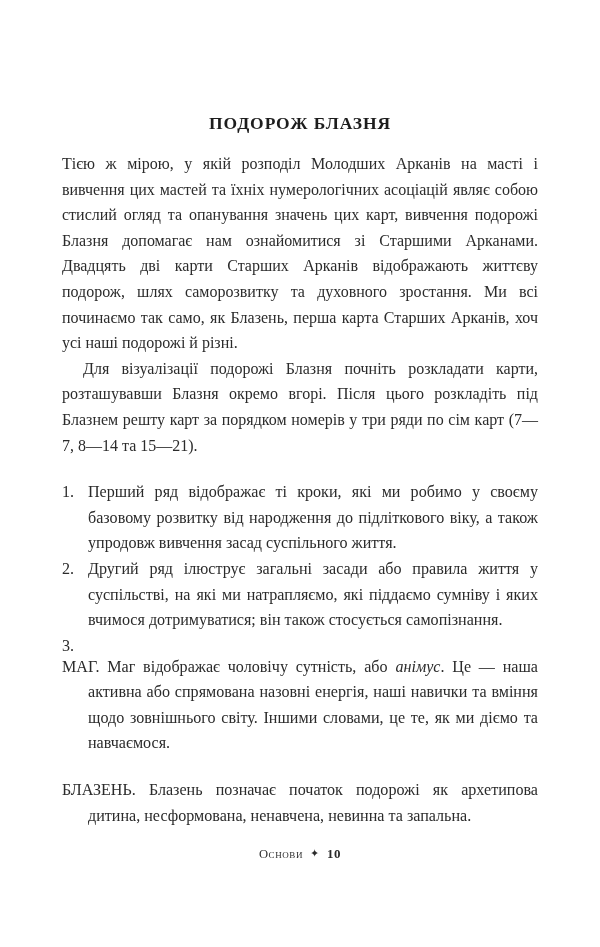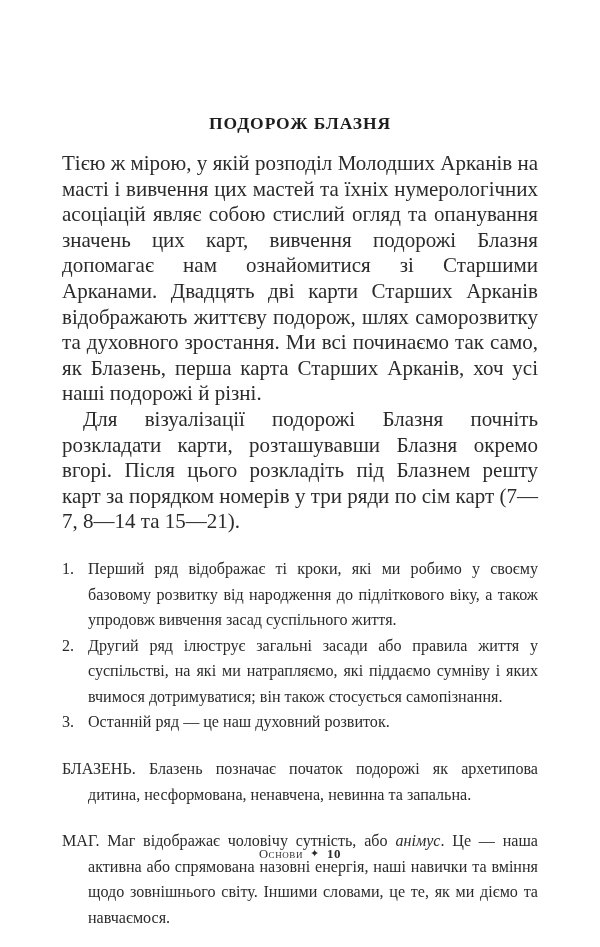--- a/index.html
+++ b/index.html
@@ -34,21 +34,21 @@
     color: #1d1d1d;
     margin: 0;
     padding-top: 113px;
     line-height: 1.2;
   }
 
   
   .body-para {
     text-align: justify;
     text-justify: inter-word;
-    font-size: 21px;
+    font-size: 16px;
     line-height: 25.6px;
     margin: 0;
     color: #2b2b2b;
     hyphens: manual;
   }
   .body-para.first {
     margin-top: 17px;
   }
   .body-para.indented {
     text-indent: 21px;
@@ -140,29 +140,28 @@
     <li>
       <span class="li-marker">1.</span>
       <span>Перший ряд відображає ті кроки, які ми робимо у своєму базовому розвитку від народження до підліткового віку, а також упродовж вивчення засад суспільного життя.</span>
     </li>
     <li>
       <span class="li-marker">2.</span>
       <span>Другий ряд ілюструє загальні засади або правила життя у суспільстві, на які ми натрапляємо, які піддаємо сумніву і яких вчимося дотримуватися; він також стосується самопізнання.</span>
     </li>
     <li>
       <span class="li-marker">3.</span>
-      <span>Останній ряд — це наш духовний розвиток.</span>
     </li>
   </ol>
 
   <p class="definition">
-    <span class="term">БЛАЗЕНЬ.</span><span> Блазень позначає початок подорожі як архетипова дитина, несформована, ненавчена, невинна та запальна.</span><em></em><span></span>
+    <span class="term">МАГ.</span><span> Маг відображає чоловічу сутність, або </span><em>анімус</em><span>. Це — наша активна або спрямована назовні енергія, наші навички та вміння щодо зовнішнього світу. Іншими словами, це те, як ми діємо та навчаємося.</span>
   </p>
 
   <p class="definition">
-    <span class="term">МАГ.</span><span> Маг відображає чоловічу сутність, або </span><em>анімус</em><span>. Це — наша активна або спрямована назовні енергія, наші навички та вміння щодо зовнішнього світу. Іншими словами, це те, як ми діємо та навчаємося.</span>
+    <span class="term">БЛАЗЕНЬ.</span><span> Блазень позначає початок подорожі як архетипова дитина, несформована, ненавчена, невинна та запальна.</span><em></em><span></span>
   </p>
 
   <div class="page-footer">
     <span class="footer-label">Основи</span><span class="footer-ornament">✦</span><span class="footer-number">10</span>
   </div>
 
 </div>
 
 </body></html>

